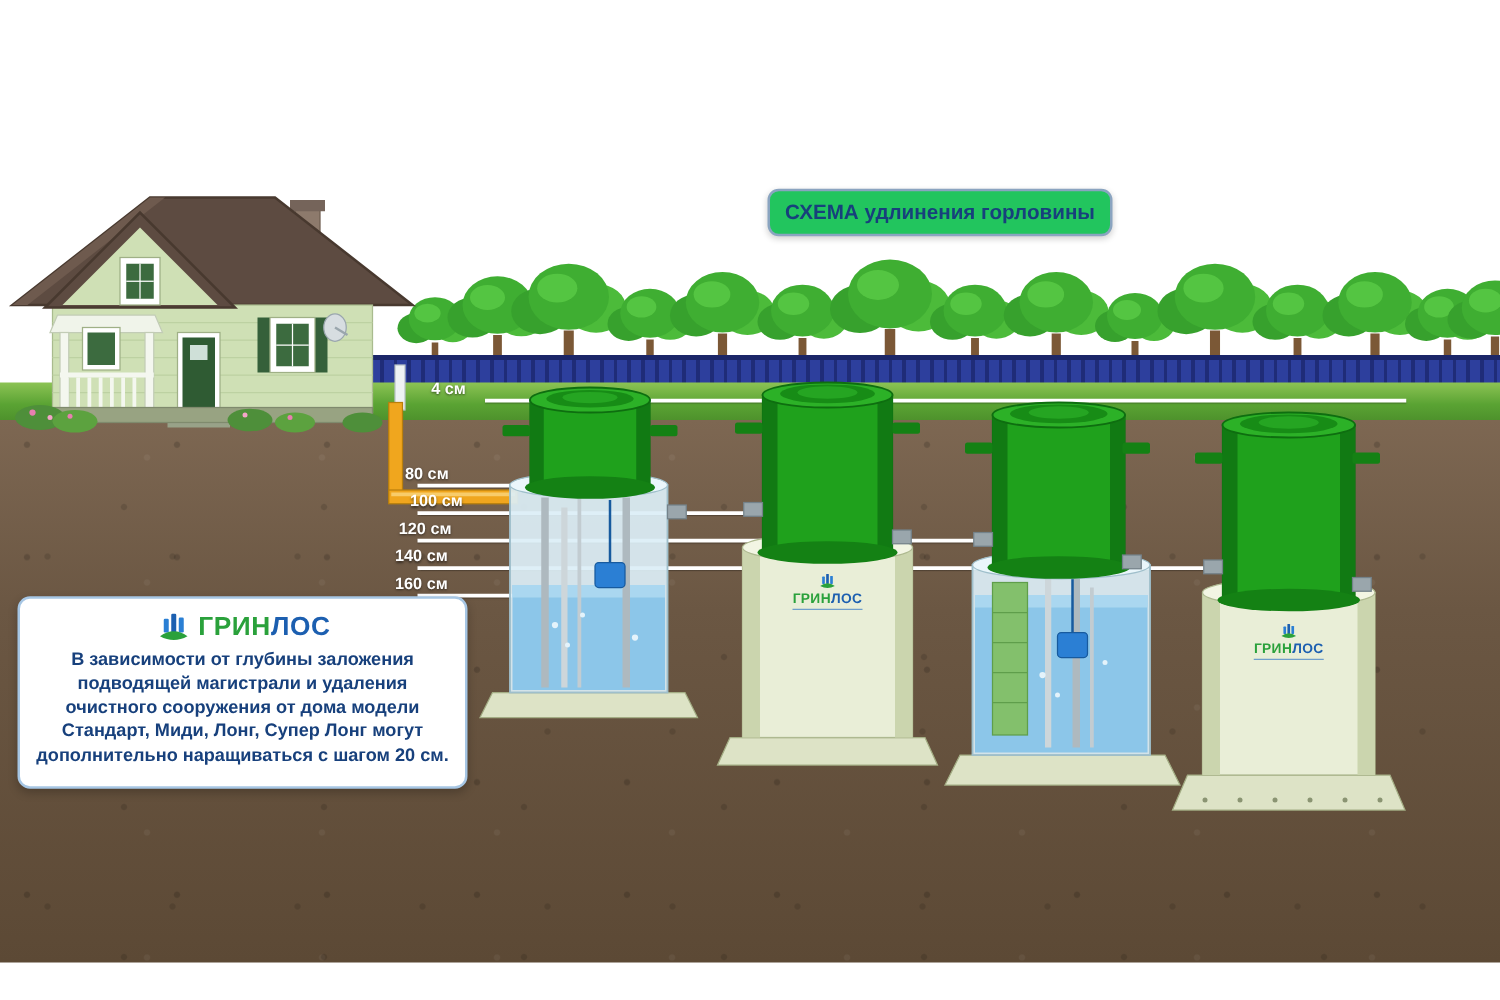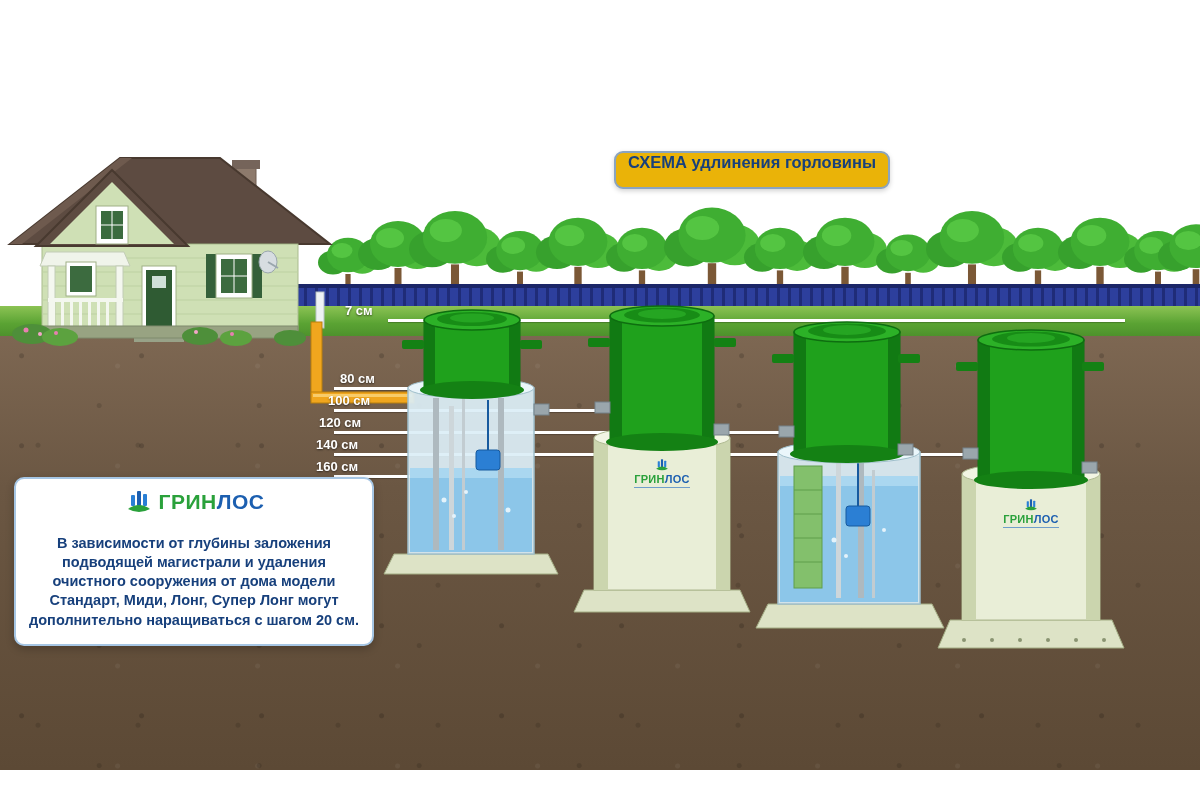--- a/index.html
+++ b/index.html
@@ -27,32 +27,32 @@
       radial-gradient(circle at 84% 30%, rgba(255,255,255,.05) 0 2px, transparent 3px),
       radial-gradient(circle at 38% 78%, rgba(0,0,0,.12) 0 2px, transparent 3px),
       linear-gradient(#7d6752,#6b5743 35%,#5c4935);
     background-size:120px 90px,160px 120px,140px 100px,100px 140px,100% 100%;}
 
   .dline{position:absolute;height:3px;background:#ffffff;z-index:5;box-shadow:0 1px 1px rgba(0,0,0,.25);}
   .dlabel{position:absolute;z-index:7;color:#ffffff;font-size:13px;font-weight:700;
     text-shadow:0 1px 2px rgba(0,0,0,.55);white-space:nowrap;}
 
   .title-box{position:absolute;left:614px;top:151px;width:276px;height:38px;z-index:8;
-    background:#eab308;border:2px solid #8aa4c0;border-radius:9px;
-    display:flex;justify-content:center;
+    background:#22c55e;border:2px solid #8aa4c0;border-radius:9px;
+    display:flex;align-items:center;justify-content:center;
     font-size:16.5px;font-weight:700;color:#17407c;box-shadow:0 2px 5px rgba(0,0,0,.18);}
 
   .info-box{position:absolute;left:14px;top:477px;width:360px;z-index:8;background:#ffffff;
     border:2px solid #a6c6e4;border-radius:10px;padding:10px 12px 14px;
     box-shadow:0 3px 8px rgba(0,0,0,.22);}
   .logo-row{display:flex;align-items:center;justify-content:center;gap:5px;}
   .logo-text{font-size:21px;font-weight:800;letter-spacing:.5px;white-space:nowrap;}
   .logo-green{color:#2aa13b;margin-top:20px;}
   .logo-blue{color:#1c5fb0;}
-  .info-text{margin-top:19px;font-size:14.5px;line-height:1.32;font-weight:700;color:#17407c;text-align:center;}
+  .info-text{margin-top:4px;font-size:14.5px;line-height:1.32;font-weight:700;color:#17407c;text-align:center;}
 
   .brand{position:absolute;z-index:7;display:flex;flex-direction:column;align-items:center;width:90px;}
   .brand .btxt{font-size:11px;font-weight:700;letter-spacing:.3px;margin-top:1px;white-space:nowrap;}
   .brand .bline{width:56px;height:1px;background:#6f9ecb;margin-top:2px;}
   .brand-t2{left:617px;top:458px;}
   .brand-t4{left:986px;top:498px;}
 </style>
 </head>
 <body>
 
@@ -353,22 +353,22 @@
       <ellipse cx="1031" cy="340" rx="53" ry="10" fill="#2cb127" stroke="#0e6e10" stroke-width="1.5"></ellipse>
       <ellipse cx="1031" cy="339" rx="39" ry="7.5" fill="#178c16"></ellipse>
       <ellipse cx="1031" cy="338" rx="24" ry="5" fill="#25a522"></ellipse>
       <rect x="956" y="362" width="22" height="9" rx="2" fill="#148114"></rect>
       <rect x="1082" y="362" width="22" height="9" rx="2" fill="#148114"></rect>
       <rect x="963" y="448" width="15" height="11" fill="#9aa6ac" stroke="#74828a"></rect>
       <rect x="1082" y="462" width="15" height="11" fill="#9aa6ac" stroke="#74828a"></rect>
     </g>
   </svg>
 
-  <div class="dlabel" style="left:345px;top:303px">7 см</div>
-  <div class="dlabel" style="left:340px;top:371px">80 см</div>
+  <div class="dlabel" style="left:345px;top:303px">4 см</div>
+  <div class="dlabel" style="left:324px;top:371px">80 см</div>
   <div class="dlabel" style="left:328px;top:393px">100 см</div>
   <div class="dlabel" style="left:319px;top:415px">120 см</div>
   <div class="dlabel" style="left:316px;top:437px">140 см</div>
   <div class="dlabel" style="left:316px;top:459px">160 см</div>
 
   <div class="title-box">
     <span>СХЕМА удлинения горловины</span>
   </div>
 
   <div class="brand brand-t2">

